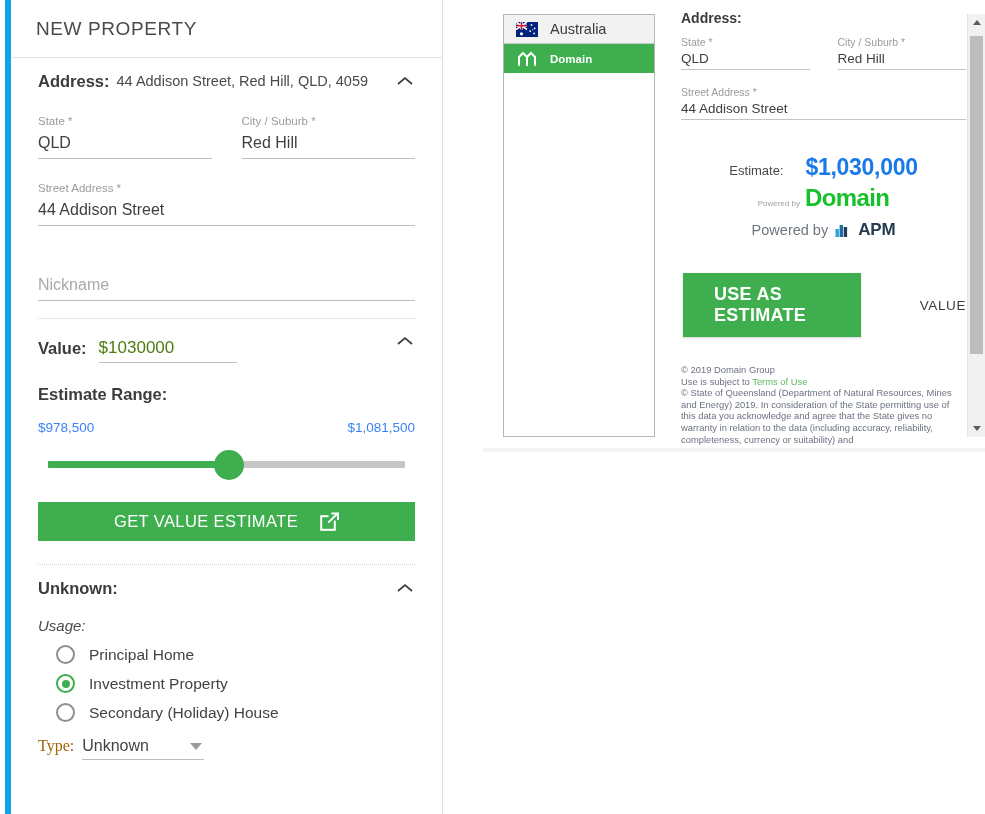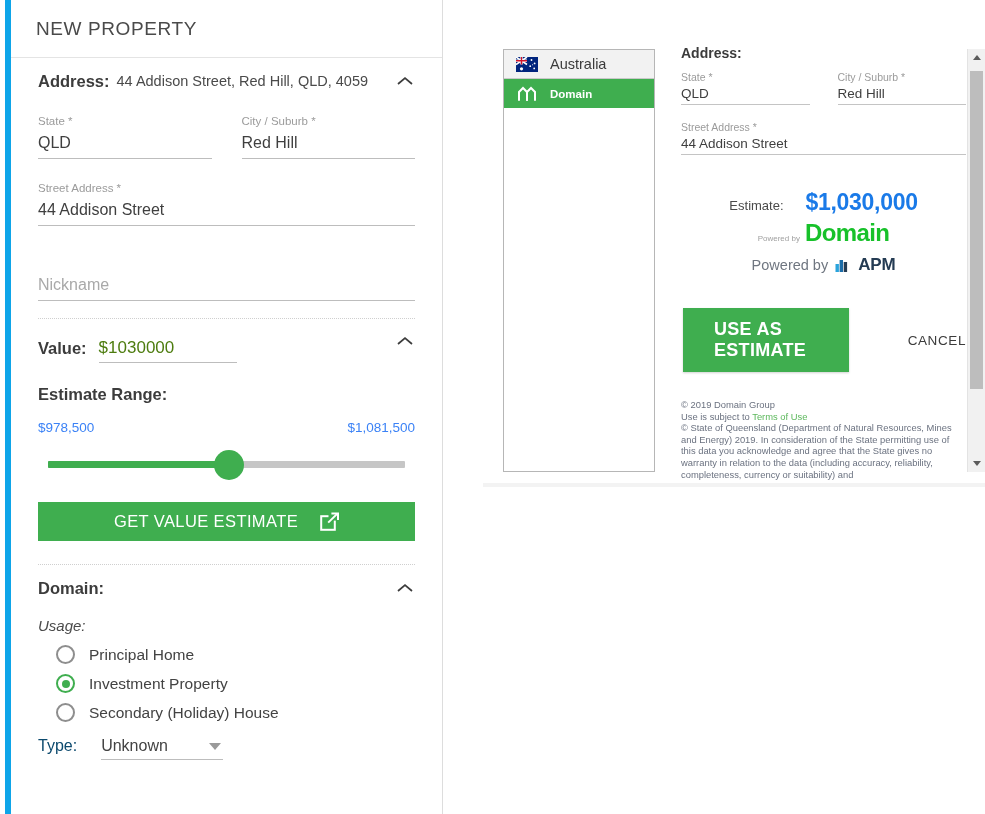--- a/index.html
+++ b/index.html
@@ -230,23 +230,24 @@
   }
   .radio-label { font-size: 15.5px; color: #434343; }
 
   .type-row {
     display: flex;
     align-items: flex-end;
     margin-top: 10px;
   }
   .type-label {
     font-size: 16px;
-    color: #0c4a6e;
-    margin-right: 24px;
+    color: #a16207;
+    margin-right: 8px;
     padding-bottom: 5px;
+    font-family: Liberation Serif, serif;
   }
   .type-select {
     position: relative;
     width: 122px;
     border-bottom: 1px solid #bdbdbd;
     padding-bottom: 4px;
     cursor: pointer;
   }
   .type-select-value {
     font-size: 16px;
@@ -264,21 +265,20 @@
 
   
   .dialog {
     position: absolute;
     left: 483px;
     top: 0px;
     width: 502px;
     height: 452px;
     background: #ffffff;
     overflow: hidden;
-    margin-top: 35px;
   }
   .dialog-body {
     position: absolute;
     left: 0; top: 0;
     width: 502px;
     height: 437px;
     background: #ffffff;
   }
 
   .tab-list {
@@ -553,21 +553,21 @@
             <polyline points="11.4,1.4 18,1.4 18,8" fill="none" stroke="#ffffff" stroke-width="2"></polyline>
           </svg>
         </span>
       </div>
 
       <div class="dotted-sep" style="margin-top:23px;"></div>
     </div>
 
     <div class="section">
       <div class="section-head">
-        <span class="section-head-title">Domain:</span>
+        <span class="section-head-title">Unknown:</span>
         <span class="chevron">
           <svg width="16" height="10" viewBox="0 0 16 10">
               <polyline points="1,8 8,2 15,8" fill="none" stroke="#3c3c3c" stroke-width="1.7"></polyline>
             </svg>
         </span>
       </div>
 
       <div class="sub-label">Usage:</div>
 
       <div class="radio-list">
@@ -664,21 +664,21 @@
                 <rect x="4.6" y="3" width="3.4" height="12" fill="#1b6ca8"></rect>
                 <rect x="8.7" y="5" width="3.4" height="10" fill="#243b53"></rect>
               </svg>
             </span>
             <span class="apm-word">APM</span>
           </div>
         </div>
 
         <div class="dialog-actions">
           <div class="use-btn">USE AS ESTIMATE</div>
-          <div class="cancel-btn">CANCEL</div>
+          <div class="cancel-btn">VALUE</div>
         </div>
 
         <div class="legal">
           <div>© 2019 Domain Group</div>
           <div><span>Use is subject to </span><a href="#">Terms of Use</a></div>
           <div>© State of Queensland (Department of Natural Resources, Mines and Energy) 2019. In consideration of the State permitting use of this data you acknowledge and agree that the State gives no warranty in relation to the data (including accuracy, reliability, completeness, currency or suitability) and</div>
         </div>
       </div>
 
       <div class="scrollbar">

